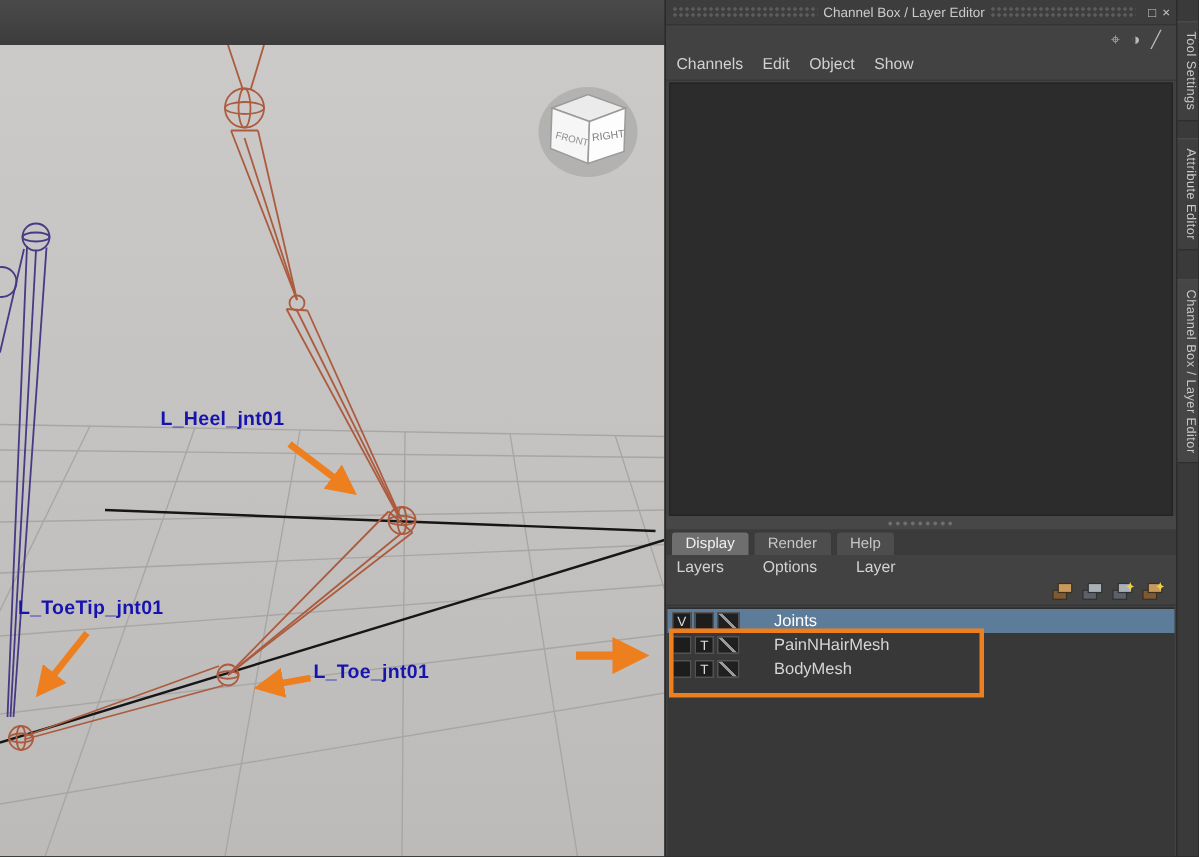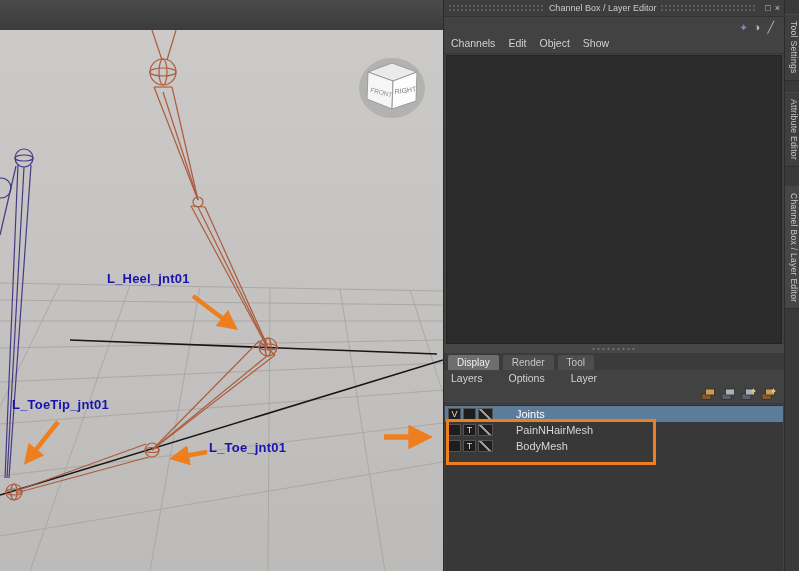--- a/index.html
+++ b/index.html
@@ -176,21 +176,21 @@
 
     <div class="channel-content"></div>
 
     <div class="splitter">
       <div class="grip"></div>
     </div>
 
     <div class="tabs-row">
       <span class="tab active">Display</span>
       <span class="tab">Render</span>
-      <span class="tab">Tool</span>
+      <span class="tab">Help</span>
     </div>
 
     <div class="layer-menubar">
       <span>Layers</span>
       <span>Options</span>
       <span>Layer</span>
     </div>
 
     <div class="layer-iconrow">
       <svg width="15" height="13" viewBox="0 0 15 13">

